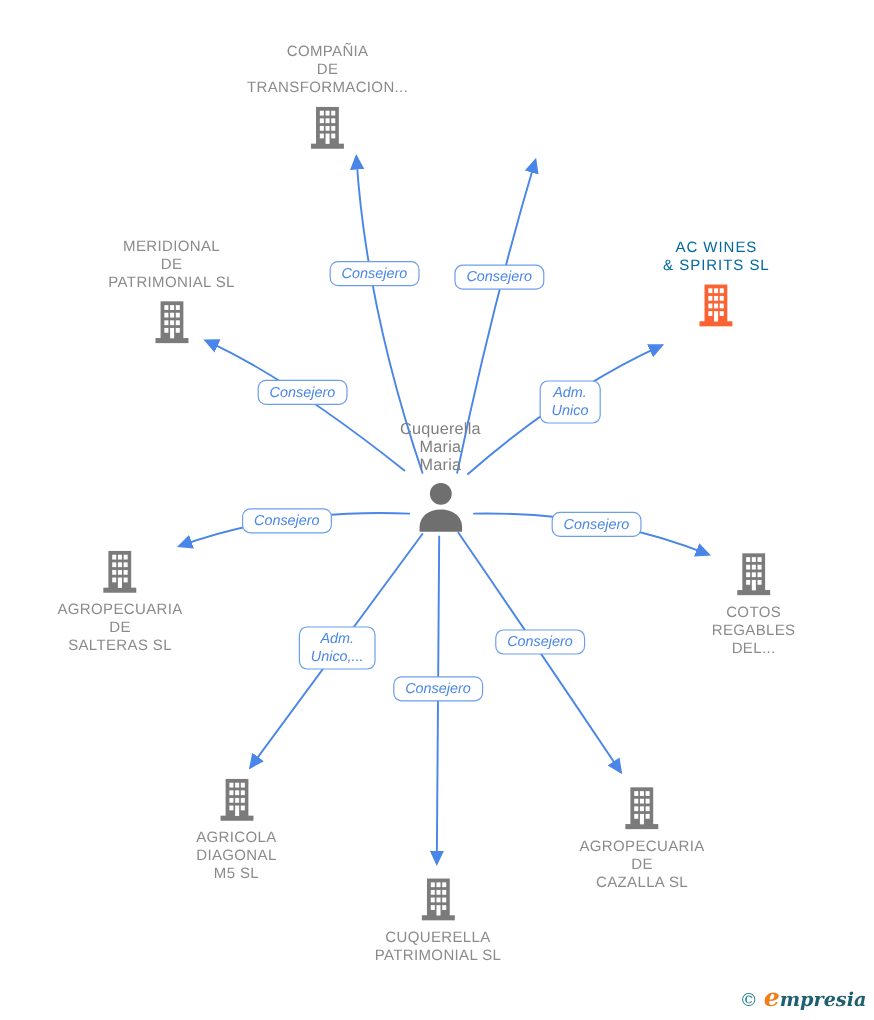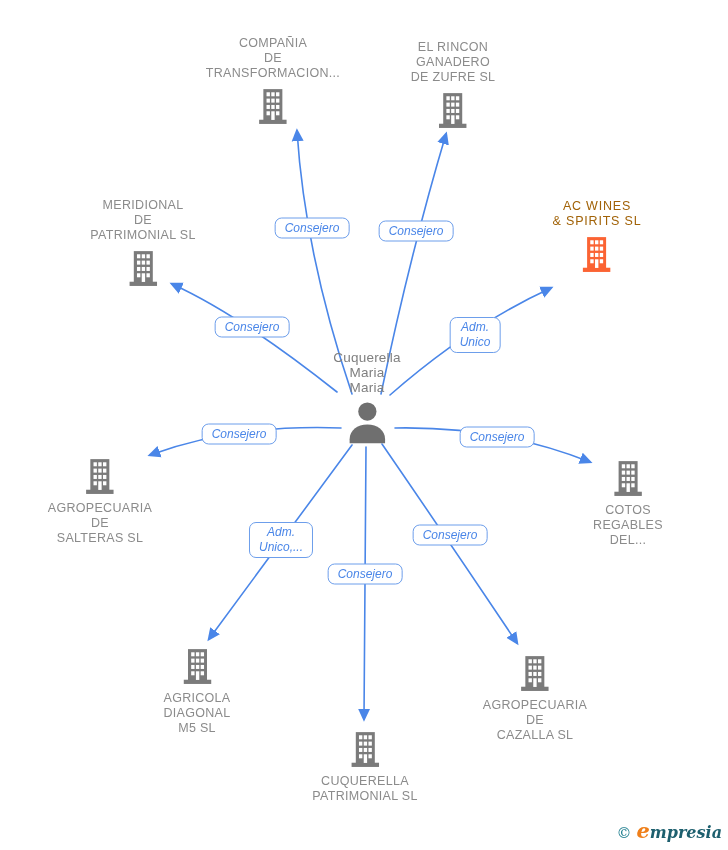--- a/index.html
+++ b/index.html
@@ -12,21 +12,21 @@
     position:absolute;z-index:3;display:flex;flex-direction:column;
     align-items:center;gap:6px;transform:translateX(-50%);cursor:pointer;
   }
   .nlabel{
     color:#8b8b8b;font-size:12.5px;line-height:15px;text-align:center;
     letter-spacing:0.3px;white-space:nowrap;
   }
   .nlabel span{display:block;}
   .bicon{width:34px;height:38px;color:#7b7b7b;display:block;}
   .node.highlight .bicon{color:#fb6333;}
-  .node.highlight .nlabel{color:#a16207;letter-spacing:0.8px;}
+  .node.highlight .nlabel{color:#0369a1;letter-spacing:0.8px;}
   .picon{width:46px;height:46px;color:#6f6f6f;display:block;}
   .person .nlabel{color:#7f7f7f;font-size:13.5px;line-height:15px;letter-spacing:0.2px;}
   .edge-label{
     position:absolute;z-index:4;transform:translate(-50%,-50%);
     background:#ffffff;border:1.5px solid #6d9eeb;border-radius:7px;
     color:#4a86e8;font-size:12px;line-height:15px;padding:2px 9px;
     text-align:center;white-space:nowrap;font-style:italic;
   }
   .edge-label span{display:block;}
   .footer{
@@ -92,30 +92,20 @@
     <div class="nlabel">
       <span>COMPAÑIA</span>
       <span>DE</span>
       <span>TRANSFORMACION...</span>
     </div>
     <svg class="bicon" viewBox="0 0 32 36">
         <use href="#sym-building"></use>
       </svg>
   </div>
 
-  <div class="node" style="left:453px;top:40px">
-    <div class="nlabel">
-      <span>EL RINCON</span>
-      <span>GANADERO</span>
-      <span>DE ZUFRE SL</span>
-    </div>
-    <svg class="bicon" viewBox="0 0 32 36">
-        <use href="#sym-building"></use>
-      </svg>
-  </div>
 
   <div class="node" style="left:143px;top:198px">
     <div class="nlabel">
       <span>MERIDIONAL</span>
       <span>DE</span>
       <span>PATRIMONIAL SL</span>
     </div>
     <svg class="bicon" viewBox="0 0 32 36">
         <use href="#sym-building"></use>
       </svg>

